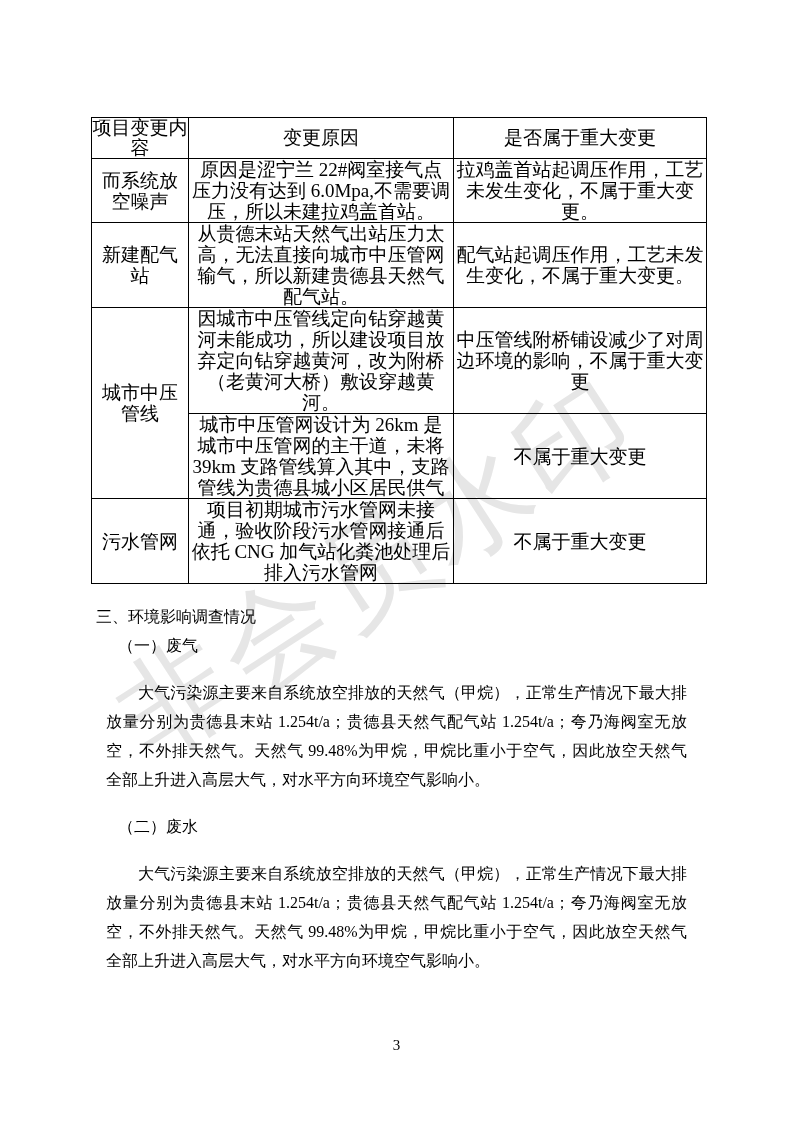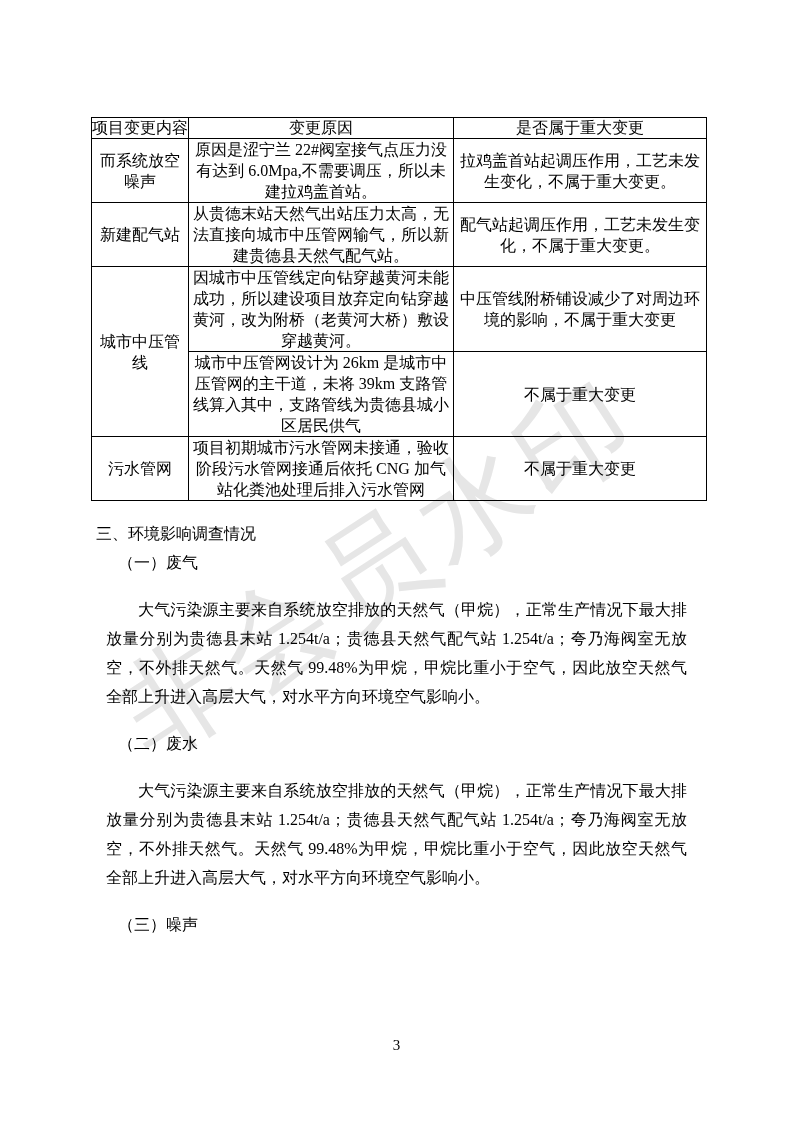--- a/index.html
+++ b/index.html
@@ -35,21 +35,21 @@
     table-layout:fixed;
     width:615px;
     margin:117px 0 0 3px;
     border:1px solid #000;
   }
   .change-table col.c1{width:97px;}
   .change-table col.c2{width:265px;}
   .change-table col.c3{width:253px;}
   .change-table th,.change-table td{
     border:1px solid #000;
-    font-size:16px;
+    font-size:19px;
     line-height:21px;
     font-weight:normal;
     text-align:center;
     vertical-align:middle;
     padding:0 2px;
     word-break:break-all;
   }
   .change-table th{height:20px;line-height:20px;padding:0;}
   .sec-title{
     margin-top:18px;
@@ -130,19 +130,18 @@
     </table>
 
     <div class="sec-title">三、环境影响调查情况</div>
 
     <div class="sub-heading">（一）废气</div>
     <p class="para">大气污染源主要来自系统放空排放的天然气（甲烷），正常生产情况下最大排放量分别为贵德县末站 1.254t/a；贵德县天然气配气站 1.254t/a；夸乃海阀室无放空，不外排天然气。天然气 99.48%为甲烷，甲烷比重小于空气，因此放空天然气全部上升进入高层大气，对水平方向环境空气影响小。</p>
 
     <div class="sub-heading">（二）废水</div>
     <p class="para">大气污染源主要来自系统放空排放的天然气（甲烷），正常生产情况下最大排放量分别为贵德县末站 1.254t/a；贵德县天然气配气站 1.254t/a；夸乃海阀室无放空，不外排天然气。天然气 99.48%为甲烷，甲烷比重小于空气，因此放空天然气全部上升进入高层大气，对水平方向环境空气影响小。</p>
 
-    <div class="sub-heading">（三）噪声</div>
 
   </div>
 
   <div class="page-number">3</div>
 
 </div>
 
 </body></html>

